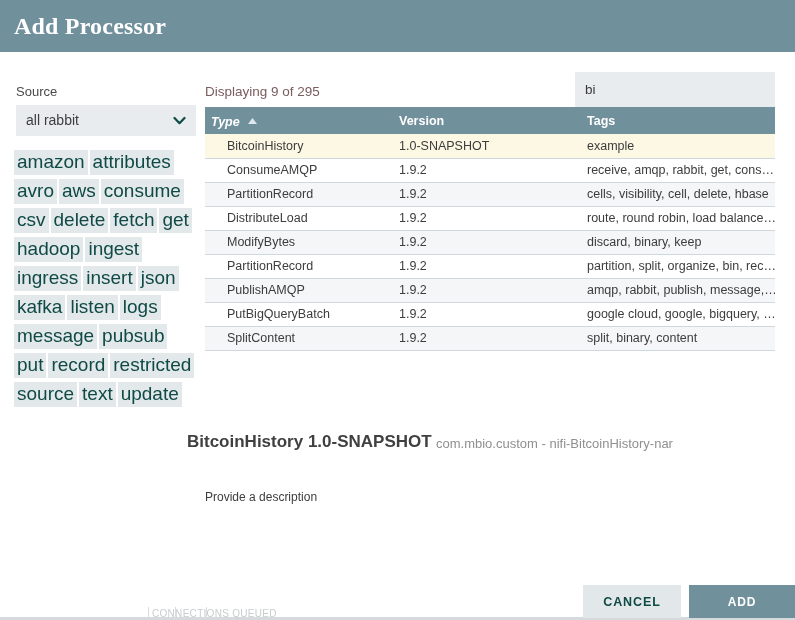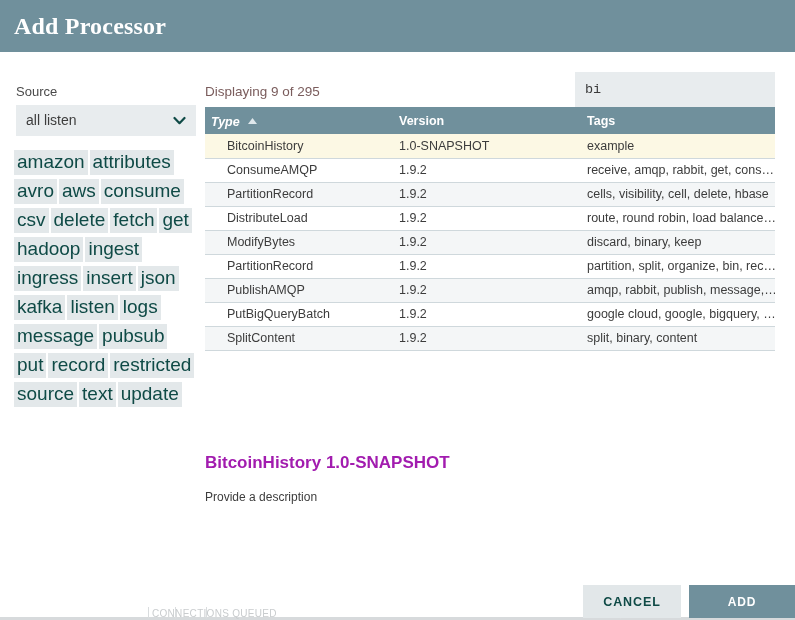--- a/index.html
+++ b/index.html
@@ -140,21 +140,21 @@
   
   #search-box {
     position: absolute;
     left: 575px;
     top: 72px;
     width: 200px;
     height: 35px;
     background: #e8ecee;
     border: none;
     outline: none;
-    font-family: Liberation Mono, monospace;
+    font-family: Liberation Sans, sans-serif;
     font-size: 13.5px;
     color: #3a3a3a;
     padding: 0 10px;
   }
 
   
   #table-wrap {
     position: absolute;
     left: 205px;
     top: 107px;
@@ -202,26 +202,25 @@
   table.proc-table thead th.h-type { width: 188px; }
   table.proc-table tbody td.c-ver,
   table.proc-table thead th.h-ver  { width: 188px; }
   table.proc-table tbody td.c-tags,
   table.proc-table thead th.h-tags { width: 364px; }
   table.proc-table tbody tr { cursor: pointer; }
 
   
   #detail-name {
     position: absolute;
-    left: 205px;
+    left: 187px;
     top: 432px;
     font-size: 17px;
     font-weight: bold;
-    color: #a21caf;
-    margin-top: 21px;
+    color: #404040;
   }
   #detail-coords {
     position: absolute;
     left: 436px;
     top: 436px;
     font-size: 13px;
     color: #8f8f8f;
   }
   #detail-desc {
     position: absolute;
@@ -279,21 +278,21 @@
     <div class="ghost-tick" style="left:700px"></div>
   </div>
 
   <div id="header">
     <div class="title">Add Processor</div>
   </div>
 
   <div id="source-label">Source</div>
 
   <div id="source-select">
-    <span class="sel-value">all listen</span>
+    <span class="sel-value">all rabbit</span>
     <span class="chev">
       <svg width="13" height="13" viewBox="0 0 13 13">
         <path d="M1.5 4 L6.5 9.2 L11.5 4" fill="none" stroke="#0f4a46" stroke-width="2.2" stroke-linecap="round" stroke-linejoin="round"></path>
       </svg>
     </span>
   </div>
 
   <div id="tag-cloud"><span class="tag-chip">amazon</span><span class="tag-chip">attributes</span><span class="tag-chip">avro</span><span class="tag-chip">aws</span><span class="tag-chip">consume</span><span class="tag-chip">csv</span><span class="tag-chip">delete</span><span class="tag-chip">fetch</span><span class="tag-chip">get</span><span class="tag-chip">hadoop</span><span class="tag-chip">ingest</span><span class="tag-chip">ingress</span><span class="tag-chip">insert</span><span class="tag-chip">json</span><span class="tag-chip">kafka</span><span class="tag-chip">listen</span><span class="tag-chip">logs</span><span class="tag-chip">message</span><span class="tag-chip">pubsub</span><span class="tag-chip">put</span><span class="tag-chip">record</span><span class="tag-chip">restricted</span><span class="tag-chip">source</span><span class="tag-chip">text</span><span class="tag-chip">update</span></div>
 
   <div id="displaying">Displaying 9 of 295</div>
@@ -360,18 +359,19 @@
           <tr class="even">
             <td class="c-type">SplitContent</td>
             <td class="c-ver">1.9.2</td>
             <td class="c-tags">split, binary, content</td>
           </tr>
         </tbody>
     </table>
   </div>
 
   <div id="detail-name">BitcoinHistory 1.0-SNAPSHOT</div>
+  <div id="detail-coords">com.mbio.custom - nifi-BitcoinHistory-nar</div>
   <div id="detail-desc">Provide a description</div>
 
   <button id="btn-cancel">CANCEL</button>
   <button id="btn-add">ADD</button>
 
 </div>
 
 </body></html>

